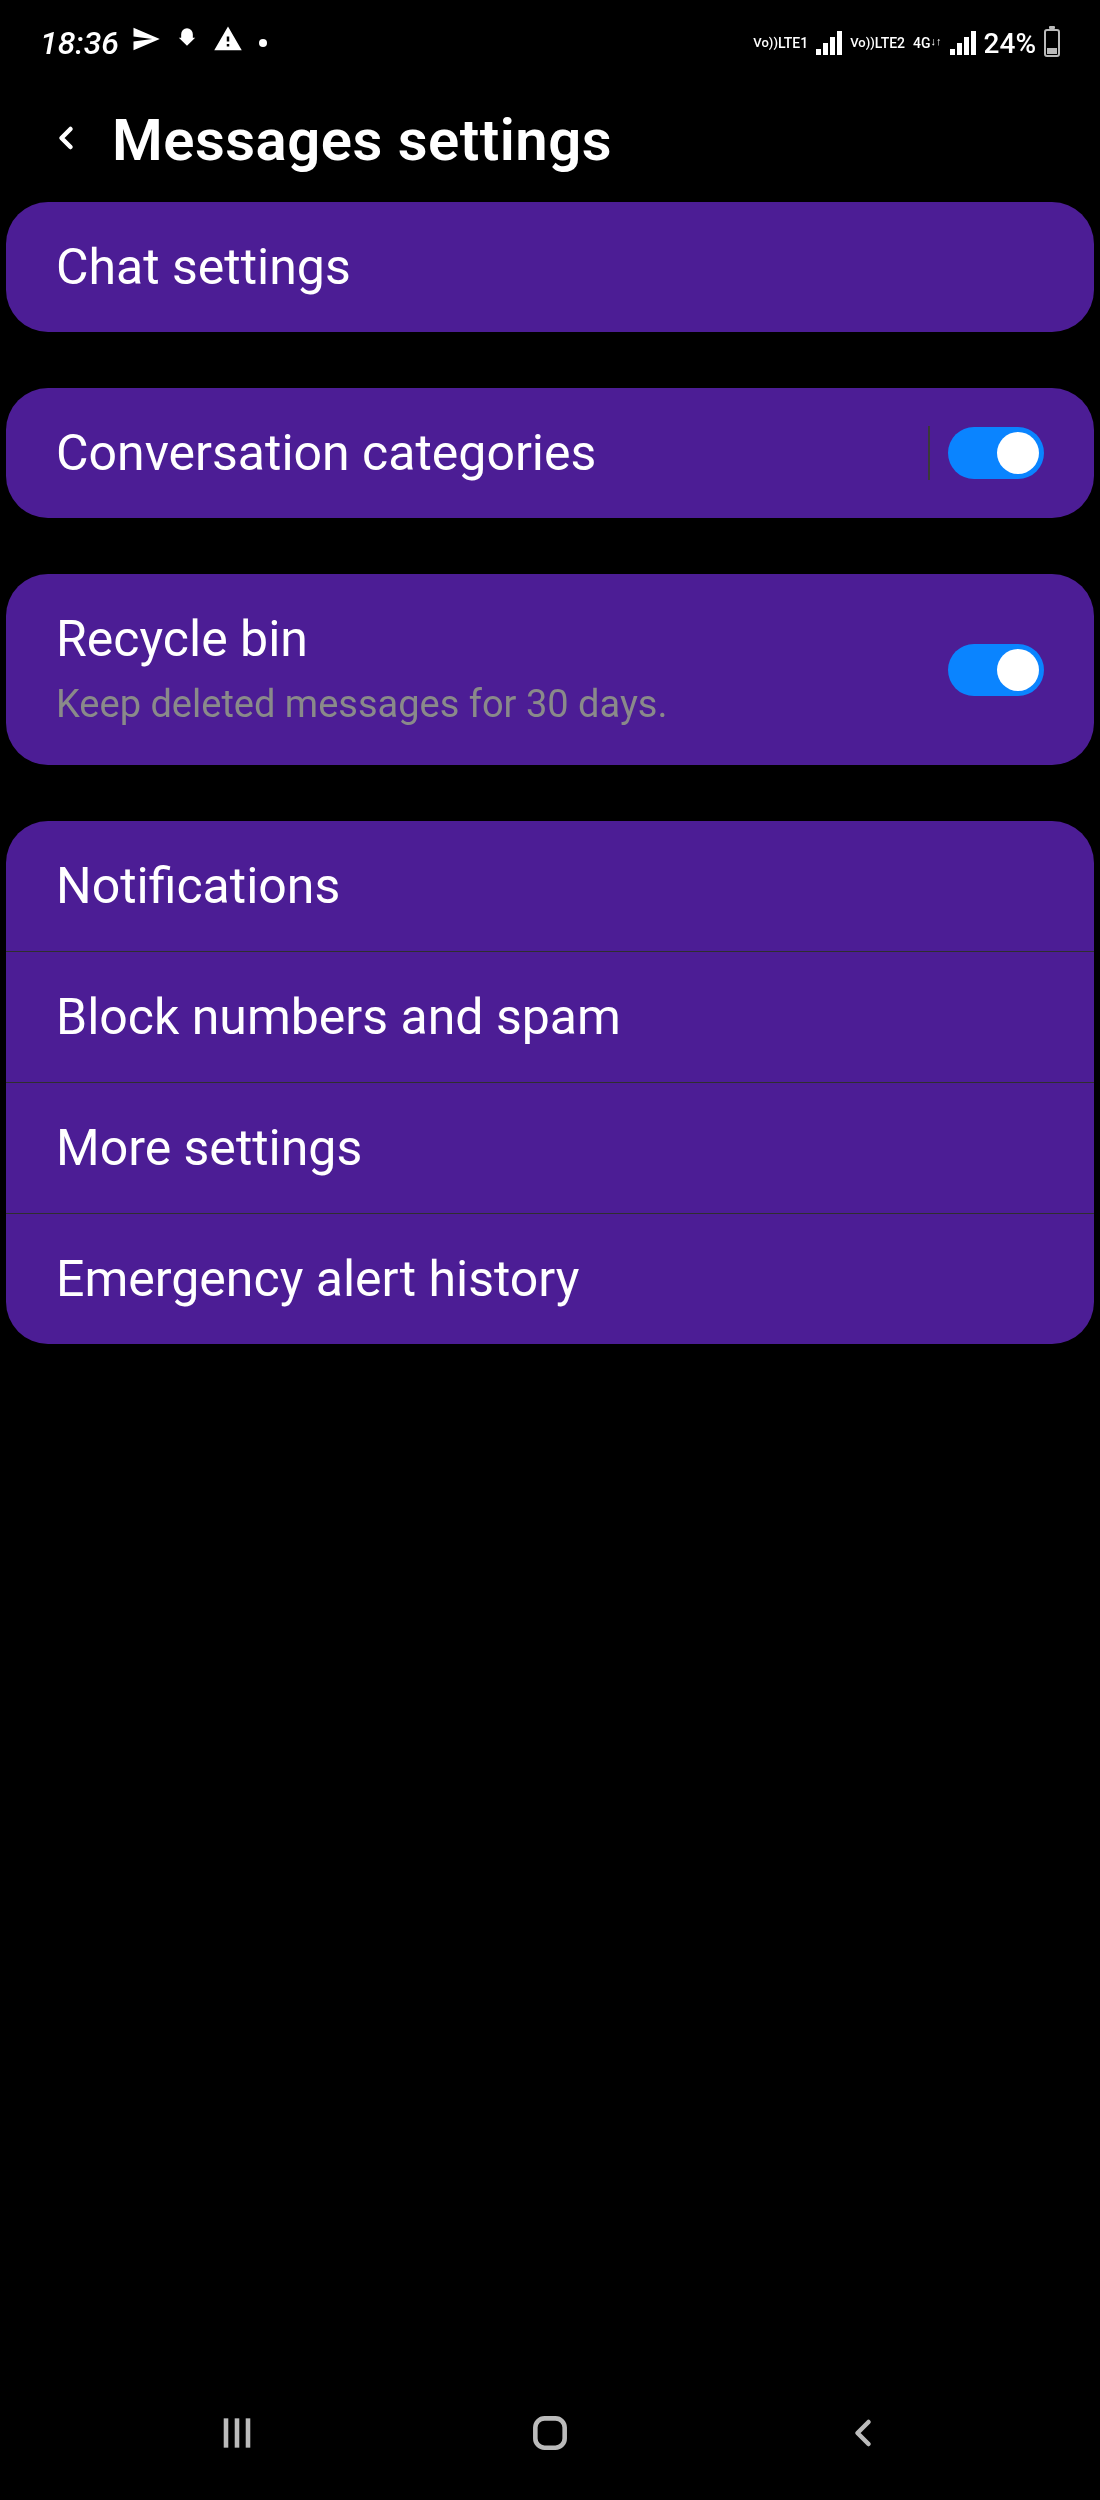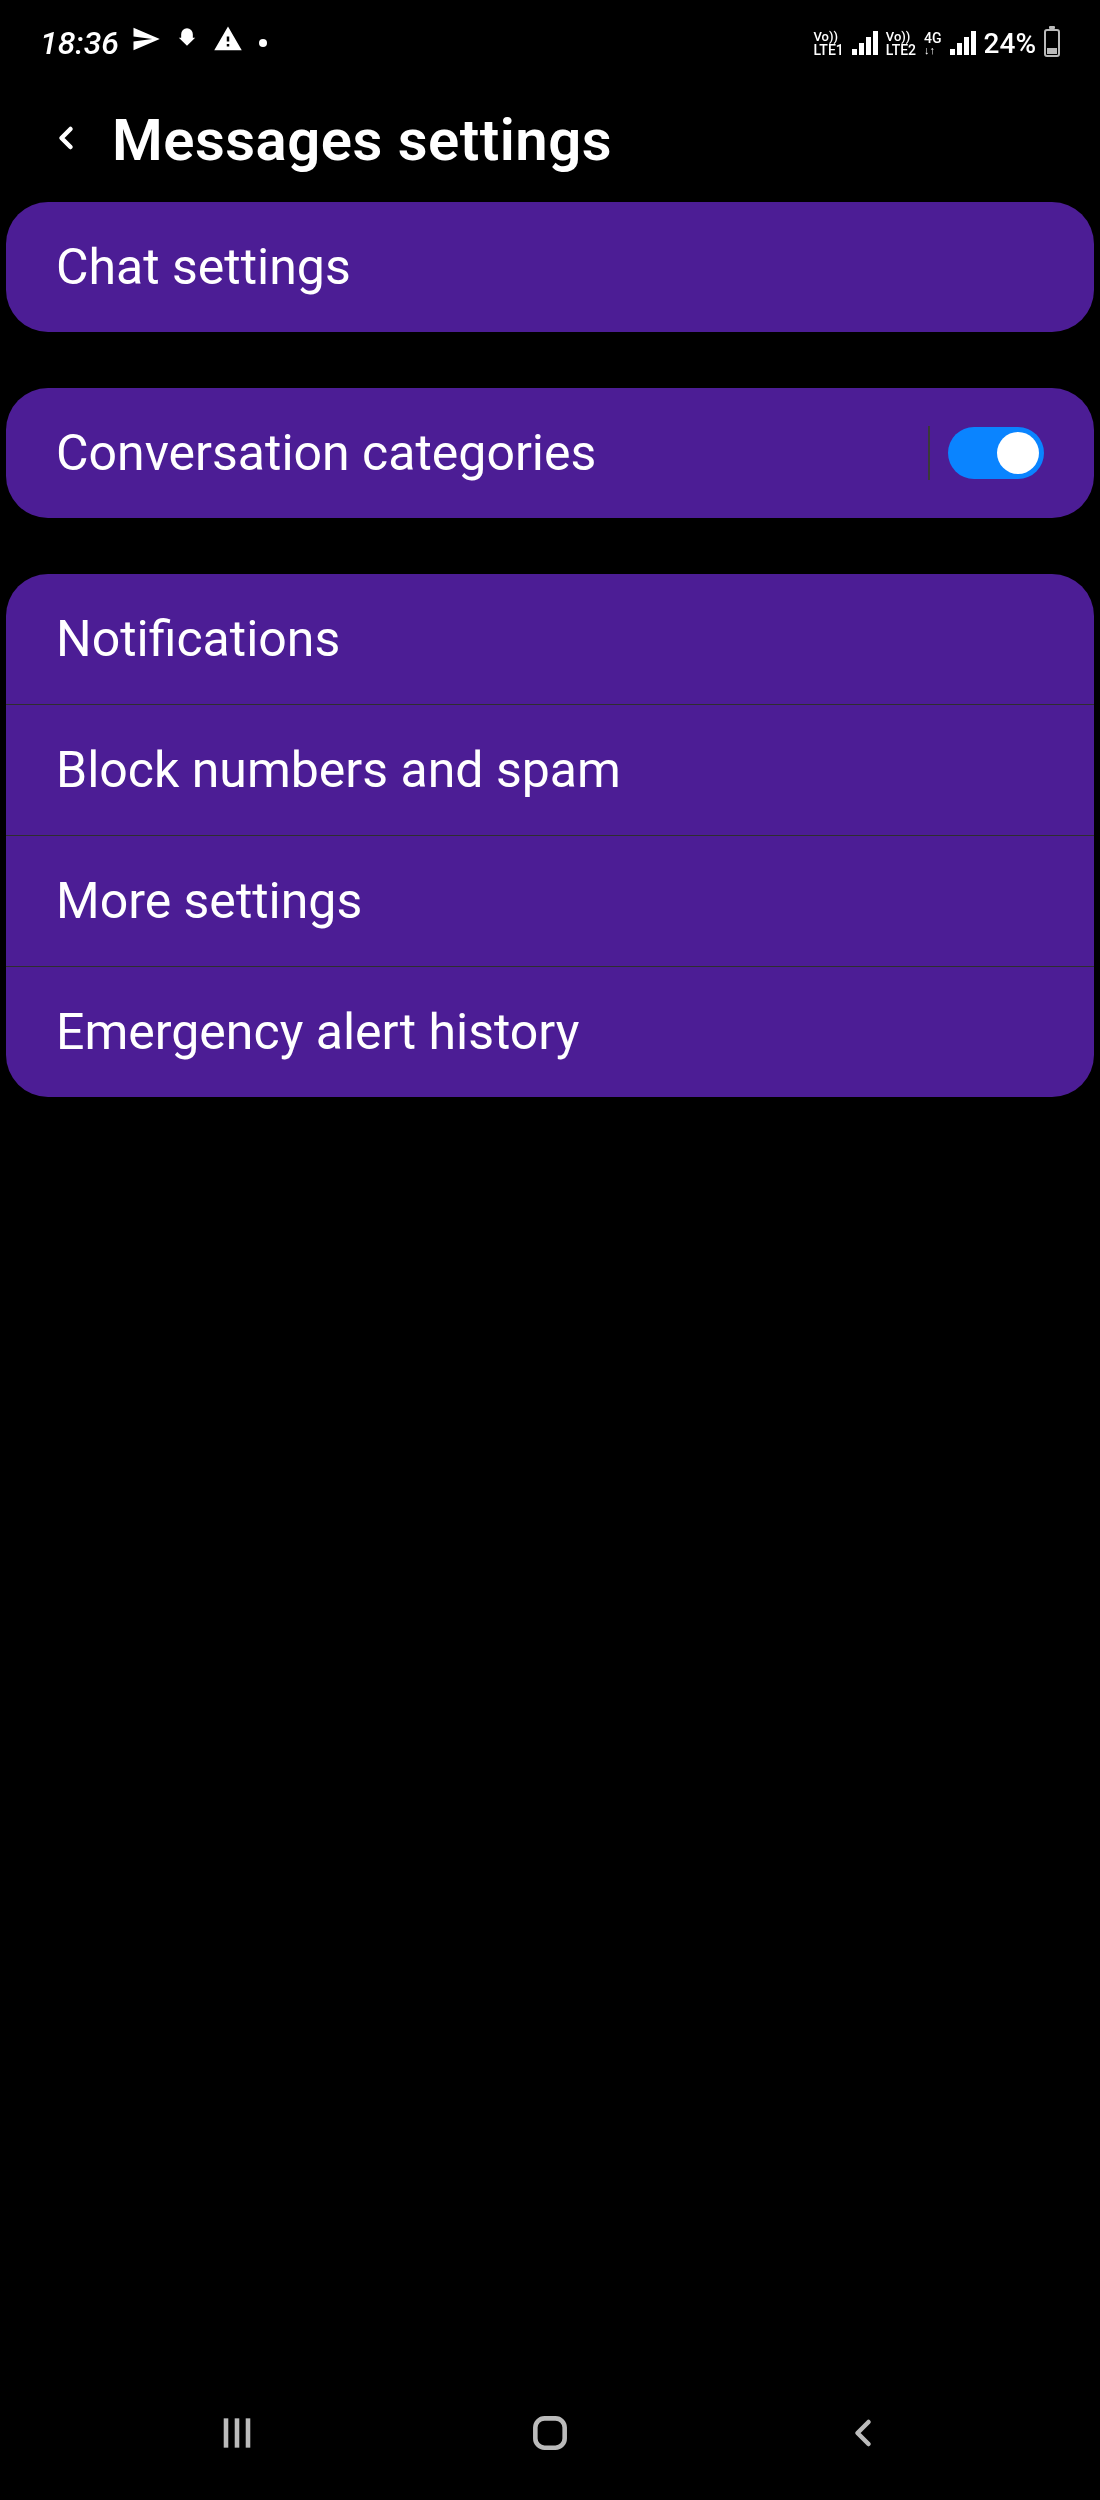--- a/index.html
+++ b/index.html
@@ -4,21 +4,21 @@
   <style>
     * { margin: 0; padding: 0; box-sizing: border-box; font-family: -apple-system, BlinkMacSystemFont, "Segoe UI", Roboto, sans-serif; }
     body { background: #000; color: #fff; width: 1100px; height: 2500px; position: relative; }
 
     .status-bar {
       display: flex; justify-content: space-between; align-items: center;
       padding: 24px 40px 12px; font-size: 32px; font-weight: 500;
     }
     .status-left { display: flex; align-items: center; gap: 12px; font-style: italic; }
     .status-right { display: flex; align-items: center; gap: 8px; font-size: 28px; }
-    .lte-label { display: flex; flex-direction: column; font-size: 14px; line-height: 1; }
+    .lte-label { display: flex; flex-direction: row; font-size: 14px; line-height: 1; }
     .lte-label .top { font-size: 13px; }
     .signal-bars { display: flex; align-items: flex-end; gap: 2px; height: 24px; }
     .signal-bars span { width: 5px; background: #fff; }
     .signal-bars span:nth-child(1){height:6px}.signal-bars span:nth-child(2){height:12px}.signal-bars span:nth-child(3){height:18px}.signal-bars span:nth-child(4){height:24px}
     .battery-icon { width: 16px; height: 28px; border: 2px solid #bbb; border-radius: 3px; position: relative; }
     .battery-icon::before { content:""; position:absolute; top:-5px; left:3px; width:6px; height:3px; background:#bbb; border-radius:1px;}
     .battery-icon::after { content:""; position:absolute; bottom:1px; left:1px; right:1px; height:24%; background:#bbb; }
     .dot { width:8px; height:8px; background:#fff; border-radius:50%; margin-left:4px;}
 
     .header {
@@ -136,20 +136,31 @@
       <div class="row-text">
         <span class="row-title">Conversation categories</span>
       </div>
       <div class="toggle-wrap">
         <span class="v-divider"></span>
         <span class="toggle"></span>
       </div>
     </div>
   </div>
 
+  <div class="card">
+    <div class="row">
+      <div class="row-text">
+        <span class="row-title">Recycle bin</span>
+        <span class="row-subtitle">Keep deleted messages for 30 days.</span>
+      </div>
+      <div class="toggle-wrap">
+        <span class="toggle"></span>
+      </div>
+    </div>
+  </div>
 
   <div class="card">
     <div class="row">
       <div class="row-text">
         <span class="row-title">Notifications</span>
       </div>
     </div>
     <div class="row">
       <div class="row-text">
         <span class="row-title">Block numbers and spam</span>

